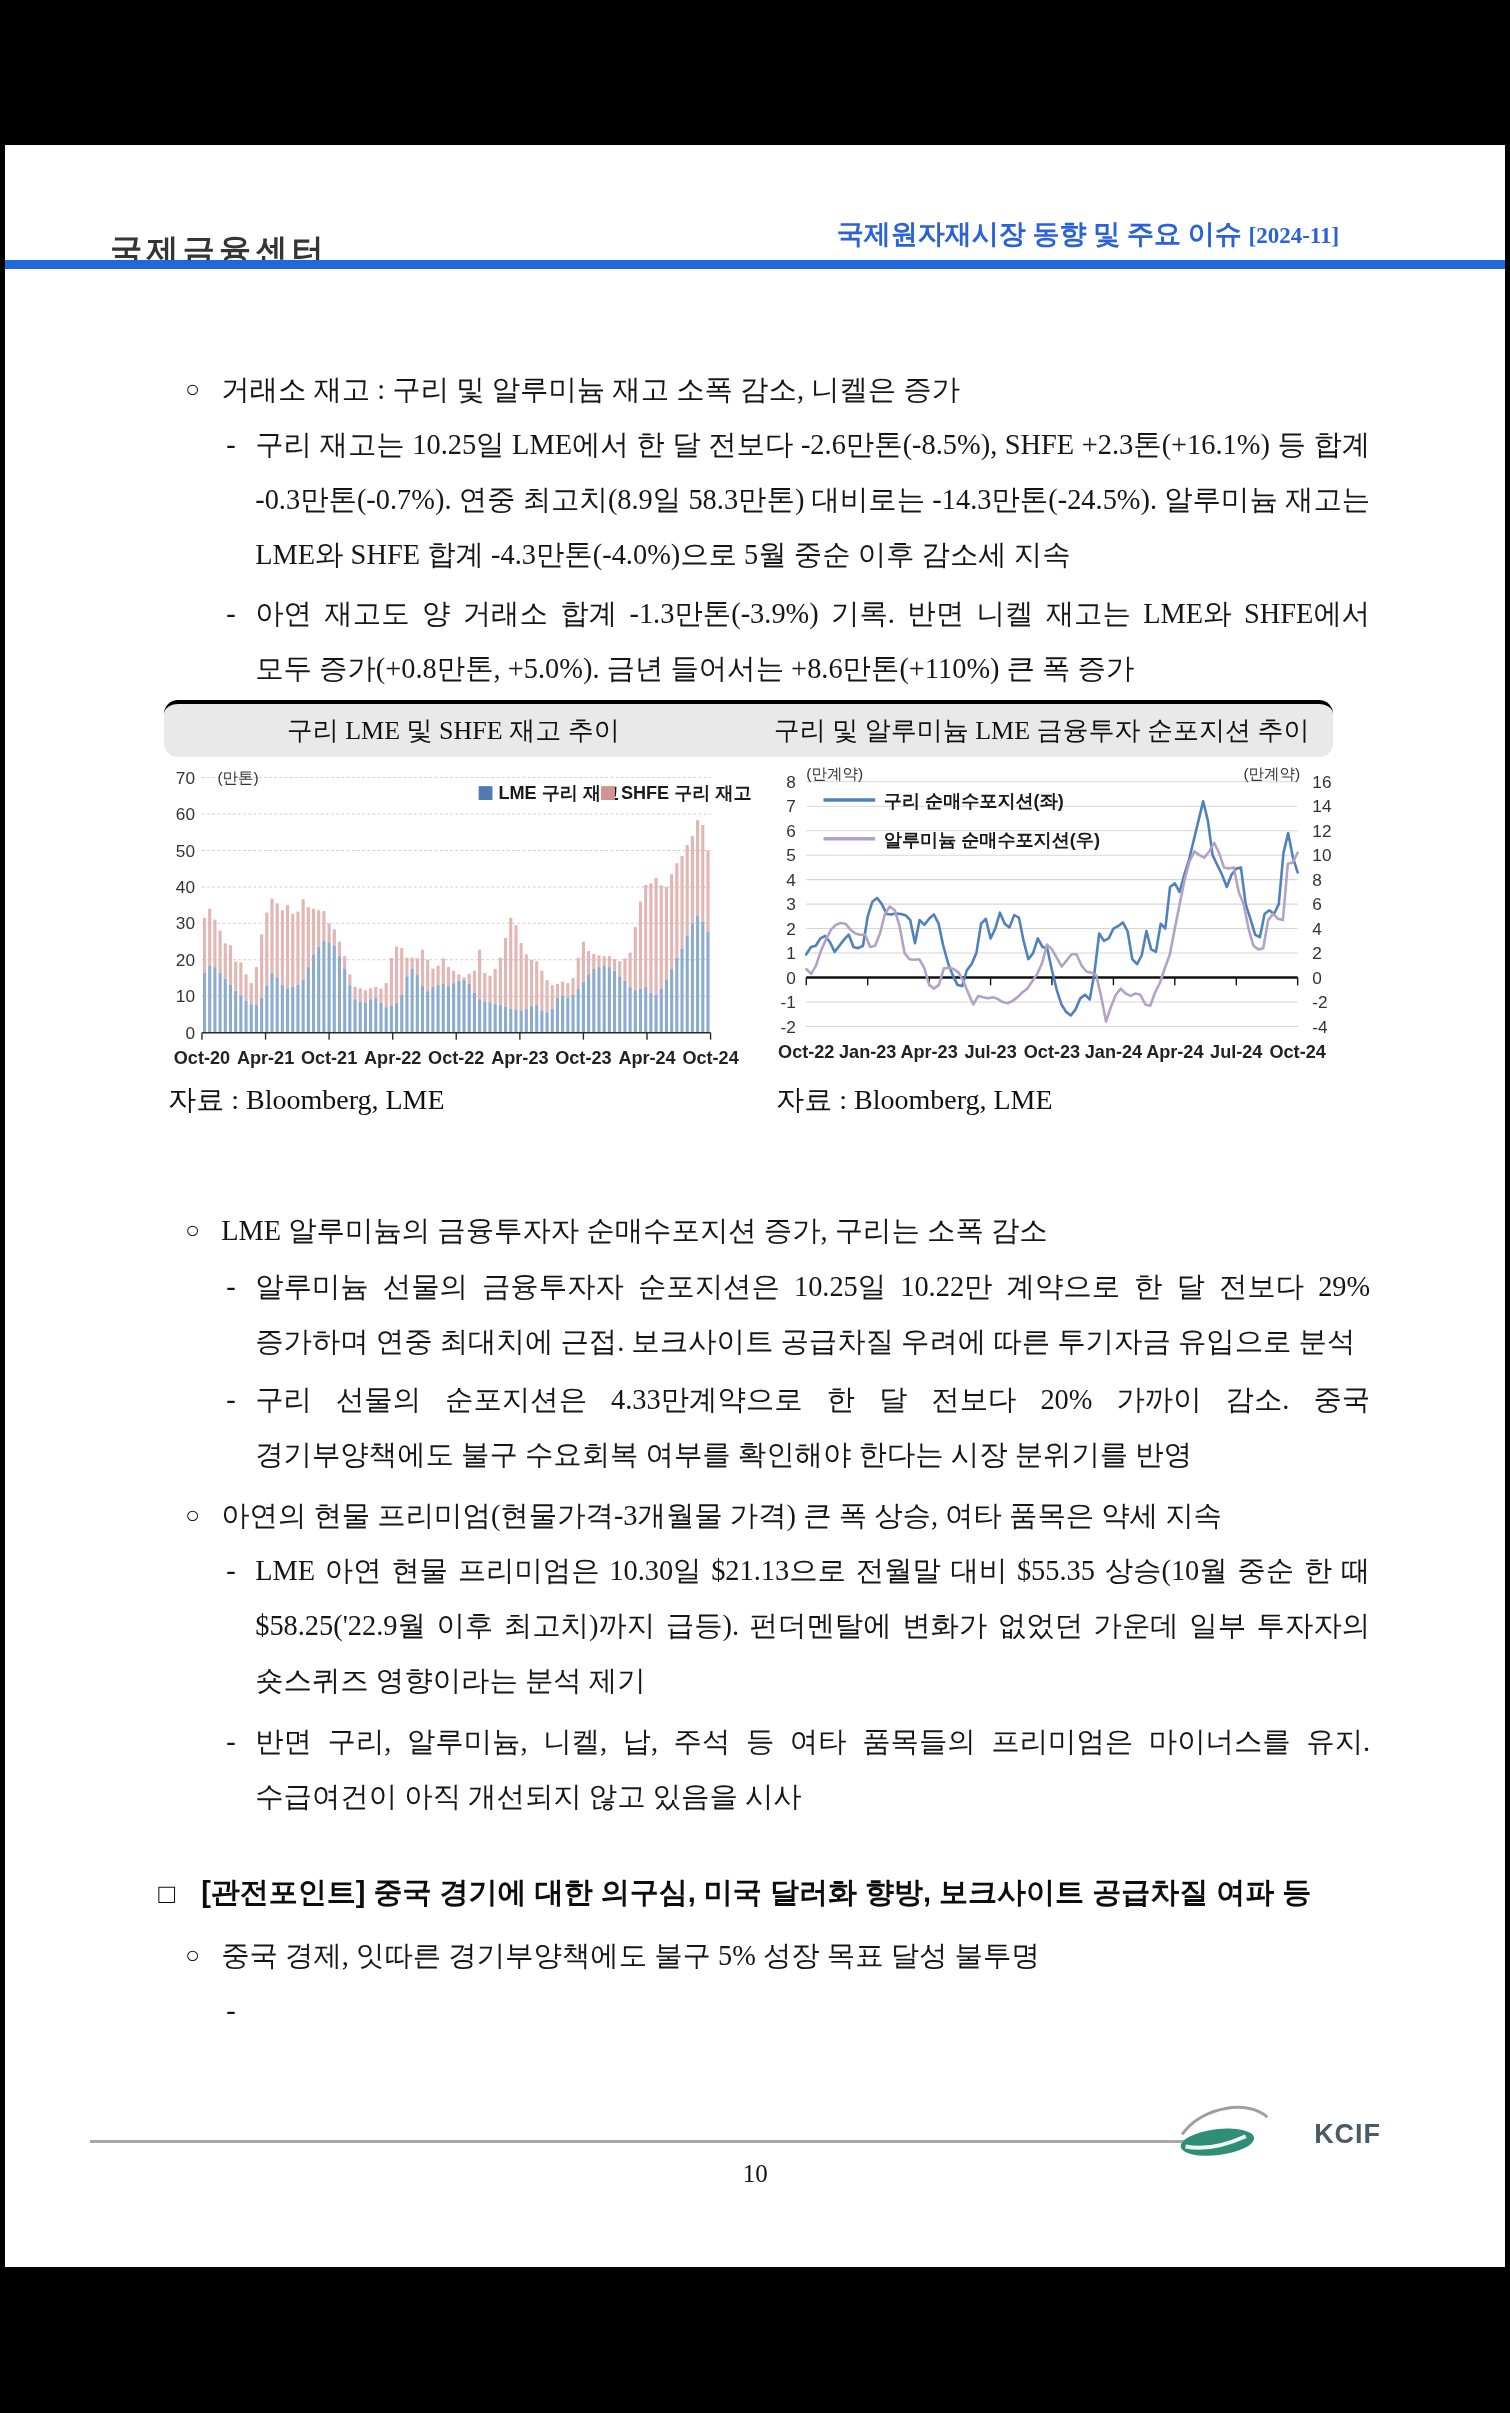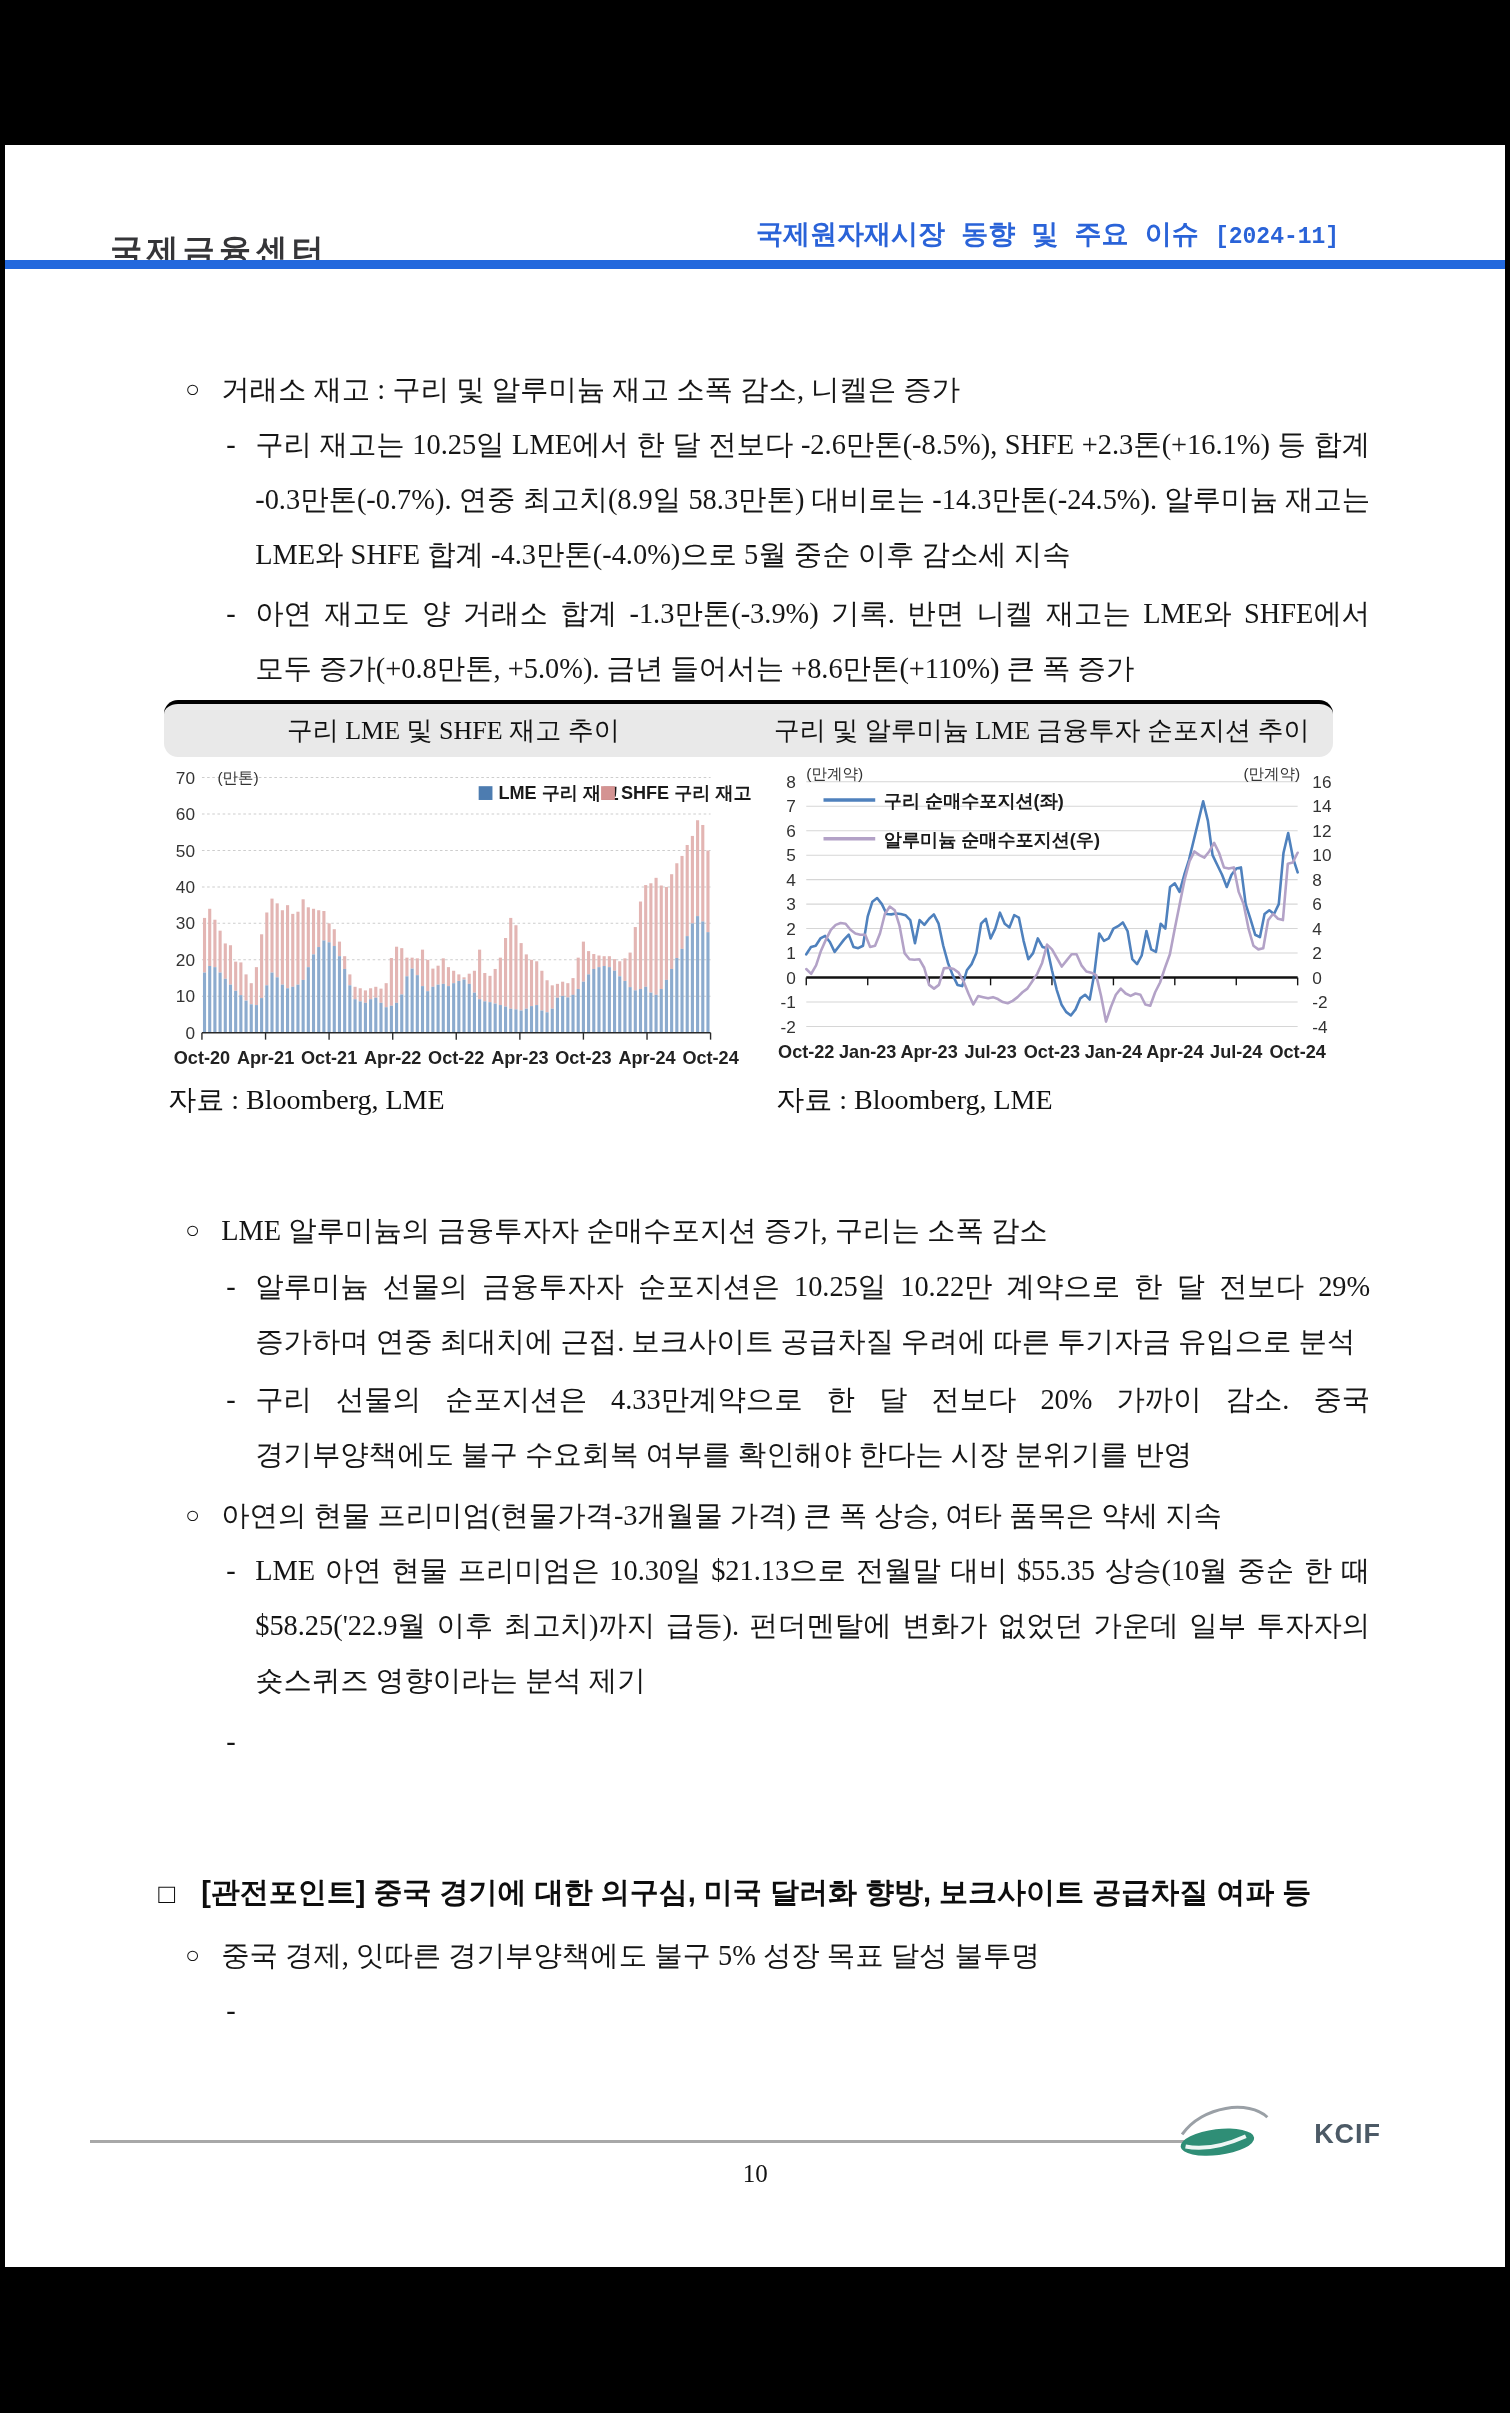--- a/index.html
+++ b/index.html
@@ -1,20 +1,20 @@
 <!DOCTYPE html>
 <html style="font-size:13.8px"><head>
 <meta charset="utf-8">
 <style>
   html,body{margin:0;padding:0;background:#000;}
   body{width:1510px;height:2413px;position:relative;font-family:"Liberation Serif","DejaVu Serif",serif;}
   .page{position:absolute;left:5.2px;top:145px;width:1500px;height:2122px;background:#ffffff;overflow:hidden;}
   .org-title{position:absolute;left:105px;top:64px;font-family:"Liberation Sans","DejaVu Sans",sans-serif;
     font-weight:700;font-size:32px;color:#353538;letter-spacing:4.3px;margin-top:20px;}
-  .doc-title{position:absolute;right:166px;top:71px;font-family:Liberation Mono, monospace;
+  .doc-title{position:absolute;right:166px;top:71px;font-family:Liberation Serif, serif;
     font-weight:700;font-size:27px;color:#2a63d8;white-space:nowrap;}
   .doc-issue{font-size:23px;font-weight:700;}
   .blue-rule{position:absolute;left:0;top:115px;width:1500px;height:8.6px;background:#2268dd;}
   .para{position:absolute;font-size:28.4px;line-height:55px;color:#161616;text-align:justify;
     word-break:keep-all;margin:0;}
   .bo{left:180px;width:1155px;padding-left:36px;}
   .da{left:221px;width:1115px;padding-left:29px;}
   .sq{left:153px;width:1183px;padding-left:43px;font-family:"Liberation Sans","DejaVu Sans",sans-serif;
     font-weight:700;font-size:29px;color:#0d0d0d;}
   .mk{position:absolute;left:0;top:0;}
@@ -352,21 +352,21 @@
       <text class="lg" x="835" y="105">알루미늄 순매수포지션(우)</text>
     </svg>
   <div class="src l">자료 : Bloomberg, LME</div>
   <div class="src r">자료 : Bloomberg, LME</div>
 
   <p class="para bo" style="top:1058px"><span class="mk">○</span><span>LME 알루미늄의 금융투자자 순매수포지션 증가, 구리는 소폭 감소</span></p>
   <p class="para da" style="top:1114px"><span class="mk">-</span><span>알루미늄 선물의 금융투자자 순포지션은 10.25일 10.22만 계약으로 한 달 전보다 29% 증가하며 연중 최대치에 근접. 보크사이트 공급차질 우려에 따른 투기자금 유입으로 분석</span></p>
   <p class="para da" style="top:1227px"><span class="mk">-</span><span>구리 선물의 순포지션은 4.33만계약으로 한 달 전보다 20% 가까이 감소. 중국 경기부양책에도 불구 수요회복 여부를 확인해야 한다는 시장 분위기를 반영</span></p>
   <p class="para bo" style="top:1343px"><span class="mk">○</span><span>아연의 현물 프리미엄(현물가격-3개월물 가격) 큰 폭 상승, 여타 품목은 약세 지속</span></p>
   <p class="para da" style="top:1398px"><span class="mk">-</span><span>LME 아연 현물 프리미엄은 10.30일 $21.13으로 전월말 대비 $55.35 상승(10월 중순 한 때 $58.25('22.9월 이후 최고치)까지 급등). 펀더멘탈에 변화가 없었던 가운데 일부 투자자의 숏스퀴즈 영향이라는 분석 제기</span></p>
-  <p class="para da" style="top:1569px"><span class="mk">-</span></p>
+  <p class="para da" style="top:1569px"><span class="mk">-</span><span>반면 구리, 알루미늄, 니켈, 납, 주석 등 여타 품목들의 프리미엄은 마이너스를 유지. 수급여건이 아직 개선되지 않고 있음을 시사</span></p>
   <p class="para sq" style="top:1720px"><span class="mk">□</span><span>[관전포인트] 중국 경기에 대한 의구심, 미국 달러화 향방, 보크사이트 공급차질 여파 등</span></p>
   <p class="para bo" style="top:1783px"><span class="mk">○</span><span>중국 경제, 잇따른 경기부양책에도 불구 5% 성장 목표 달성 불투명</span></p>
   <p class="para da" style="top:1838px"><span class="mk">-</span></p>
 
   <div class="foot-line"></div>
   <svg class="kcif-logo" width="112" height="62" viewBox="0 0 130 72">
     <path d="M14 40 C 38 6, 92 0, 113 20" stroke="#9aa0a6" stroke-width="3.5" fill="none"></path>
     <ellipse cx="55" cy="49" rx="43" ry="15" fill="#2f8e76" transform="rotate(-7 55 49)"></ellipse>
     <path d="M18 54 Q 48 60 88 42" stroke="#ffffff" stroke-width="4.5" fill="none" opacity="0.92"></path>
   </svg>

